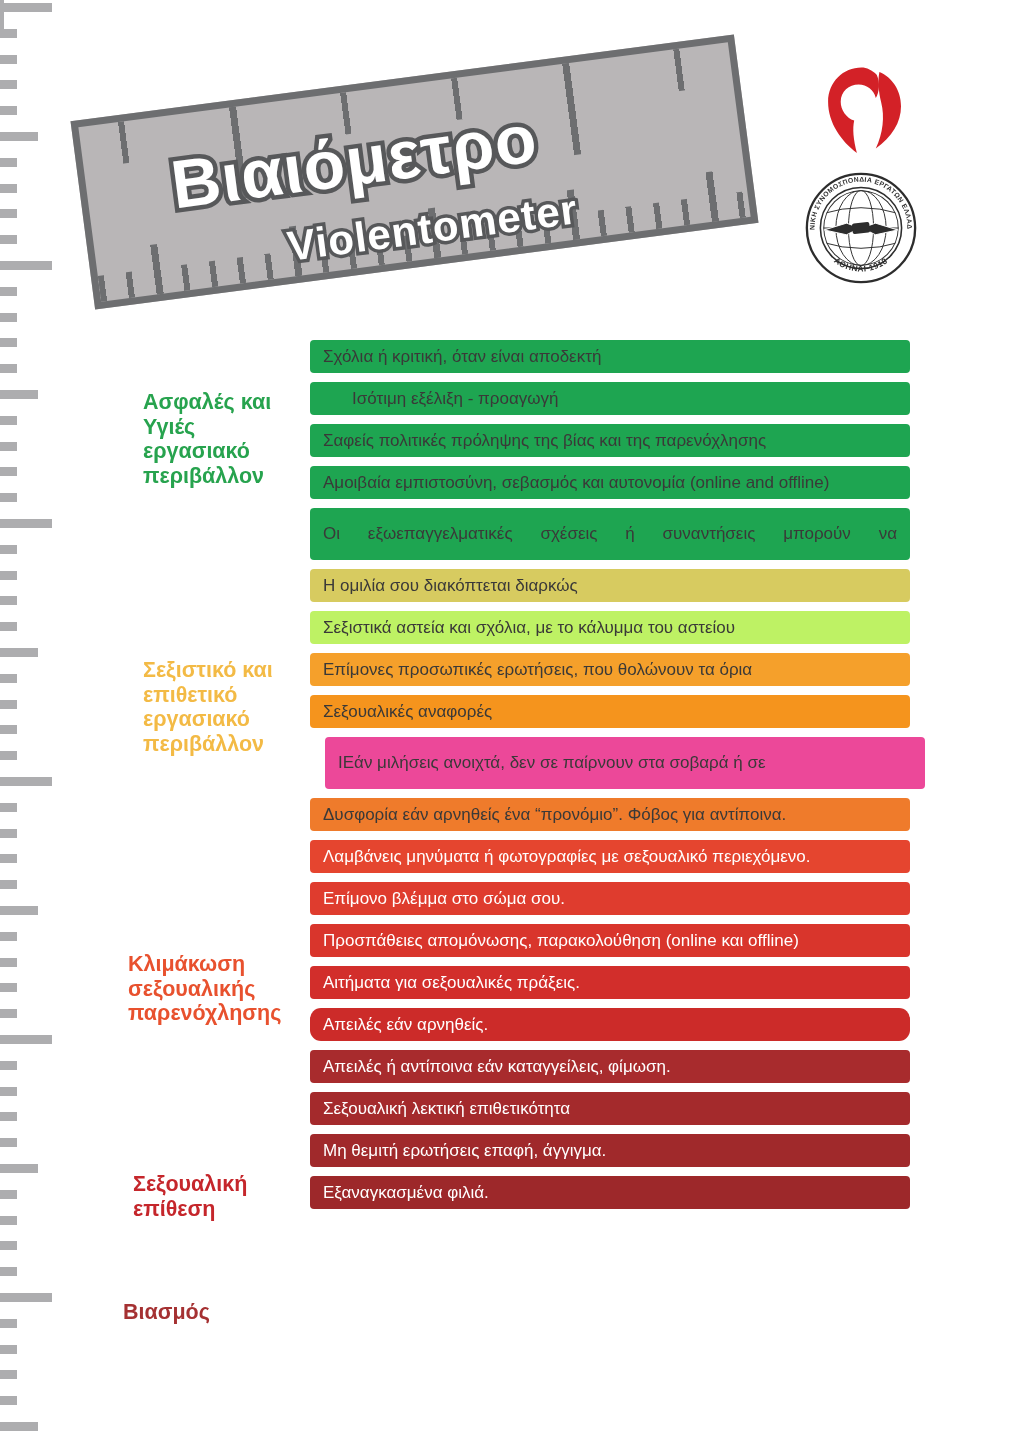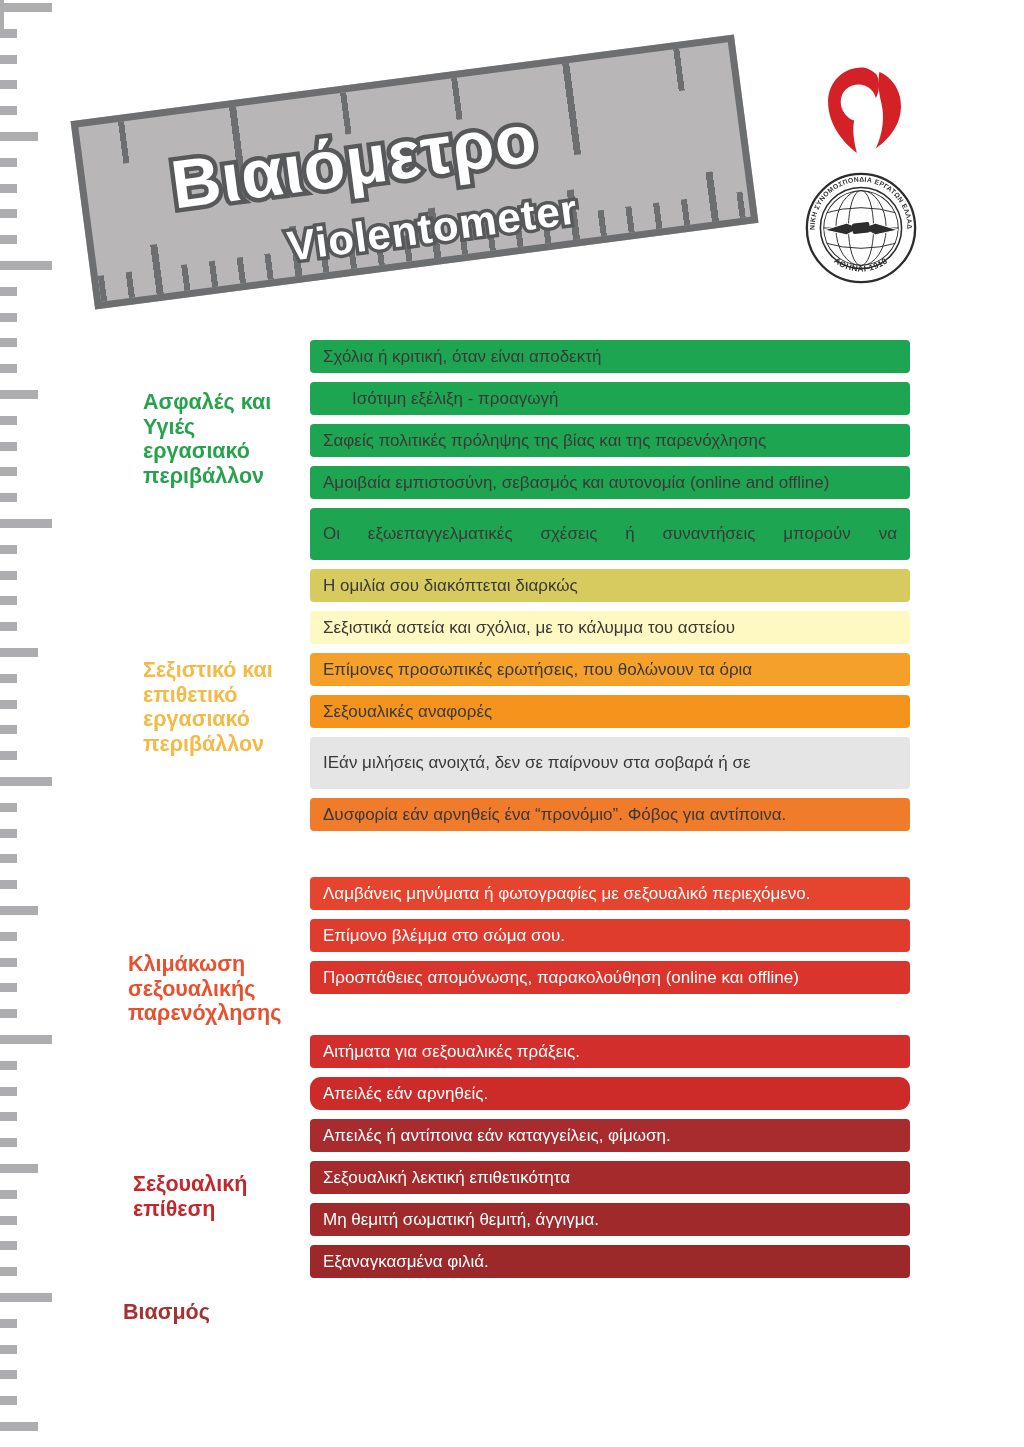--- a/index.html
+++ b/index.html
@@ -170,32 +170,32 @@
       </div>
     <div id="bars-col">
         <div class="bar single" style="background: rgb(30, 165, 81); color: rgb(58, 57, 56);">Σχόλια ή κριτική, όταν είναι αποδεκτή</div>
         <div class="bar single" style="background: rgb(30, 165, 81); color: rgb(58, 57, 56); padding-left: 42px;">Ισότιμη εξέλιξη - προαγωγή</div>
         <div class="bar single" style="background: rgb(30, 165, 81); color: rgb(58, 57, 56);">Σαφείς πολιτικές πρόληψης της βίας και της παρενόχλησης</div>
         <div class="bar single" style="background: rgb(30, 165, 81); color: rgb(58, 57, 56);">Αμοιβαία εμπιστοσύνη, σεβασμός και αυτονομία (online and offline)</div>
         <div class="bar double" style="background: rgb(30, 165, 81); color: rgb(58, 57, 56);">
           <div class="bar-line justify">Οι εξωεπαγγελματικές σχέσεις ή συναντήσεις μπορούν να</div>
         </div>
         <div class="bar single" style="background: rgb(215, 203, 96); color: rgb(58, 57, 56);">Η ομιλία σου διακόπτεται διαρκώς</div>
-        <div class="bar single" style="background: #fef9c3; color: rgb(58, 57, 56);">Σεξιστικά αστεία και σχόλια, με το κάλυμμα του αστείου</div>
+        <div class="bar single" style="background: #bef264; color: rgb(58, 57, 56);">Σεξιστικά αστεία και σχόλια, με το κάλυμμα του αστείου</div>
         <div class="bar single" style="background: rgb(245, 160, 43); color: rgb(58, 57, 56);">Επίμονες προσωπικές ερωτήσεις, που θολώνουν τα όρια</div>
         <div class="bar single" style="background: rgb(245, 148, 29); color: rgb(58, 57, 56);">Σεξουαλικές αναφορές</div>
-        <div class="bar double" style="background: #e5e5e5; color: rgb(58, 57, 56);">
+        <div class="bar double" style="background: #ec4899; color: rgb(58, 57, 56); margin-left: 15px;">
           <div class="bar-line">ΙΕάν μιλήσεις ανοιχτά, δεν σε παίρνουν στα σοβαρά ή σε</div>
         </div>
         <div class="bar single" style="background: rgb(239, 123, 43); color: rgb(58, 57, 56);">Δυσφορία εάν αρνηθείς ένα “προνόμιο”. Φόβος για αντίποινα.</div>
-        <div class="bar single" style="background: rgb(229, 69, 47); color: rgb(255, 255, 255); margin-top: 37px;">Λαμβάνεις μηνύματα ή φωτογραφίες με σεξουαλικό περιεχόμενο.</div>
+        <div class="bar single" style="background: rgb(229, 69, 47); color: rgb(255, 255, 255);">Λαμβάνεις μηνύματα ή φωτογραφίες με σεξουαλικό περιεχόμενο.</div>
         <div class="bar single" style="background: rgb(223, 60, 46); color: rgb(255, 255, 255);">Επίμονο βλέμμα στο σώμα σου.</div>
         <div class="bar single" style="background: rgb(217, 53, 44); color: rgb(255, 255, 255);">Προσπάθειες απομόνωσης, παρακολούθηση (online και offline)</div>
-        <div class="bar single" style="background: rgb(210, 46, 43); color: rgb(255, 255, 255); margin-top: 32px;">Αιτήματα για σεξουαλικές πράξεις.</div>
+        <div class="bar single" style="background: rgb(210, 46, 43); color: rgb(255, 255, 255);">Αιτήματα για σεξουαλικές πράξεις.</div>
         <div class="bar single" style="background: rgb(204, 43, 41); color: rgb(255, 255, 255); border-radius: 11px;">Απειλές εάν αρνηθείς.</div>
         <div class="bar single" style="background: rgb(168, 43, 45); color: rgb(255, 255, 255);">Απειλές ή αντίποινα εάν καταγγείλεις, φίμωση.</div>
         <div class="bar single" style="background: rgb(164, 42, 44); color: rgb(255, 255, 255);">Σεξουαλική λεκτική επιθετικότητα</div>
-        <div class="bar single" style="background: rgb(160, 41, 43); color: rgb(255, 255, 255);">Μη θεμιτή σωματική θεμιτή, άγγιγμα.</div>
+        <div class="bar single" style="background: rgb(160, 41, 43); color: rgb(255, 255, 255);">Μη θεμιτή ερωτήσεις επαφή, άγγιγμα.</div>
         <div class="bar single" style="background: rgb(157, 40, 42); color: rgb(255, 255, 255);">Εξαναγκασμένα φιλιά.</div>
       </div>
   </div>
 
 </div>
 
 </body></html>

